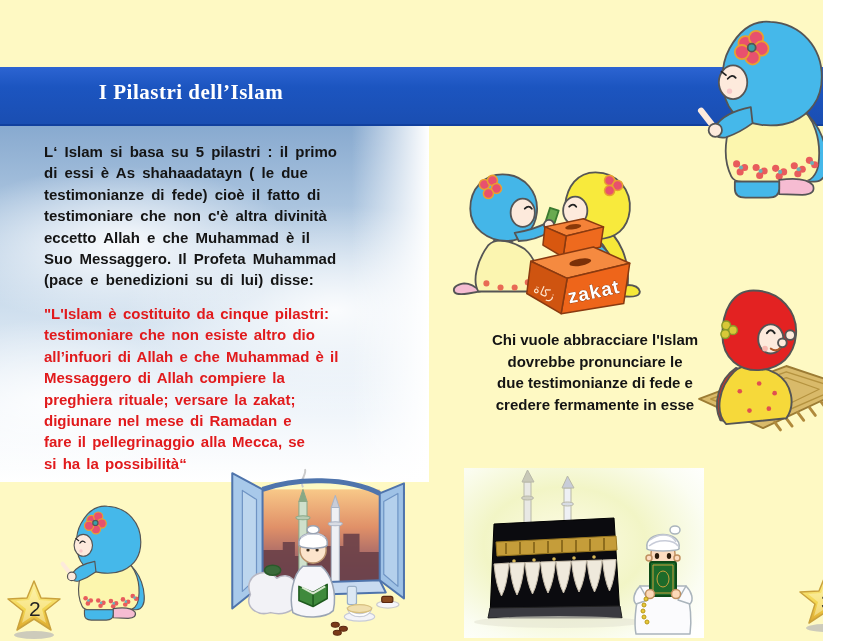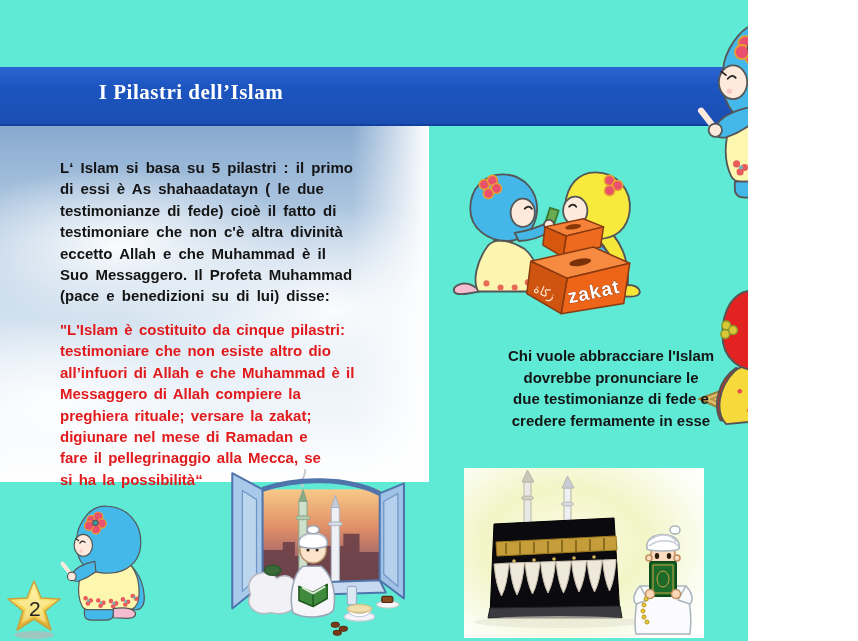--- a/index.html
+++ b/index.html
@@ -1,30 +1,30 @@
 <!DOCTYPE html>
 <html><head>
 <meta charset="utf-8">
 <style>
   html,body{margin:0;padding:0;background:#fff;}
-  .page{position:relative;width:748px;height:641px;background:#5eead4;overflow:hidden;
+  .page{position:relative;width:823px;height:641px;background:#fef9c3;overflow:hidden;
         font-family:"Liberation Sans",sans-serif;}
   .sky{position:absolute;left:0;top:124px;width:429px;height:358px;
     background:
       linear-gradient(90deg,rgba(255,255,255,0) 82%,#ffffff 100%),
       radial-gradient(ellipse 250px 110px at 28% 34%, rgba(255,255,255,.95), rgba(255,255,255,0) 72%),
       radial-gradient(ellipse 300px 150px at 78% 52%, rgba(255,255,255,.9), rgba(255,255,255,0) 70%),
       radial-gradient(ellipse 220px 120px at 12% 78%, rgba(255,255,255,.85), rgba(255,255,255,0) 70%),
       linear-gradient(180deg,#87a9cf 0%,#a9c3de 22%,#cfdfee 52%,#eef4fa 78%,#ffffff 100%);}
   .banner{position:absolute;left:0;top:67px;width:858px;height:57px;z-index:1;
     background:linear-gradient(180deg,#2c64d2 0%,#1c55c0 35%,#1a4eb2 100%);
     border-bottom:2px solid #11409e;}
   .title{position:absolute;left:8px;top:13px;width:366px;text-align:center;color:#ffffff;
     font-family:"Liberation Serif",serif;font-weight:700;font-size:21px;letter-spacing:.5px;}
-  .para{position:absolute;margin:16px;white-space:pre-line;font-weight:700;z-index:1;}
+  .para{position:absolute;margin:0;white-space:pre-line;font-weight:700;z-index:1;}
   .intro{left:44px;top:141px;width:384px;font-size:15px;line-height:21.4px;color:#141414;word-spacing:3px;}
   .quote{left:44px;top:303px;width:396px;font-size:15px;line-height:21.4px;color:#e11a1c;word-spacing:2px;}
   .caption{left:464px;top:329px;width:262px;font-size:15px;line-height:21.5px;color:#141414;text-align:center;}
   .art{position:absolute;}
   .girl-top{left:694px;top:6px;width:142px;height:204px;z-index:2;}
   .zakat-scene{left:444px;top:160px;width:212px;height:162px;}
   .red-girl{left:672px;top:274px;width:184px;height:186px;}
   .girl-bottom{left:58px;top:499px;width:92px;height:126px;}
   .window-scene{left:206px;top:464px;width:202px;height:174px;}
   .kaaba-scene{left:462px;top:468px;width:244px;height:170px;}

